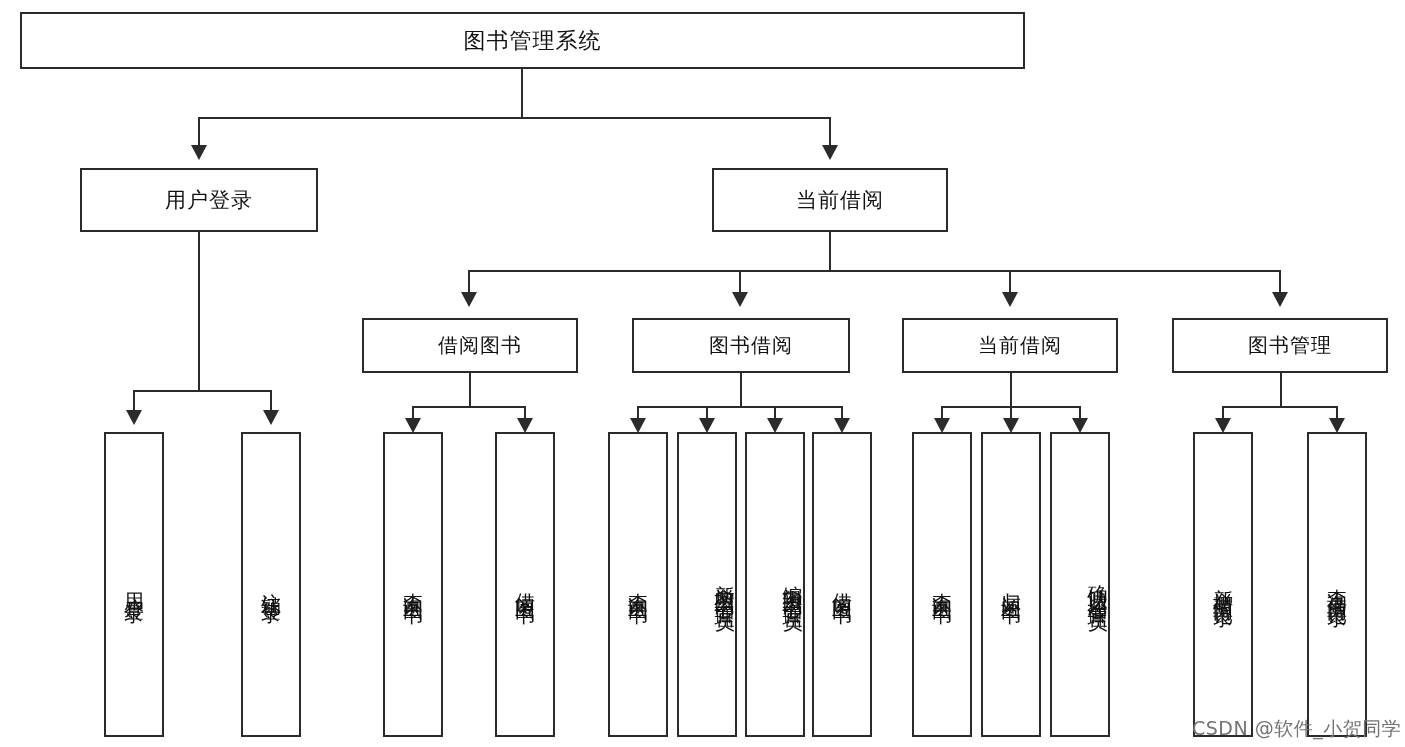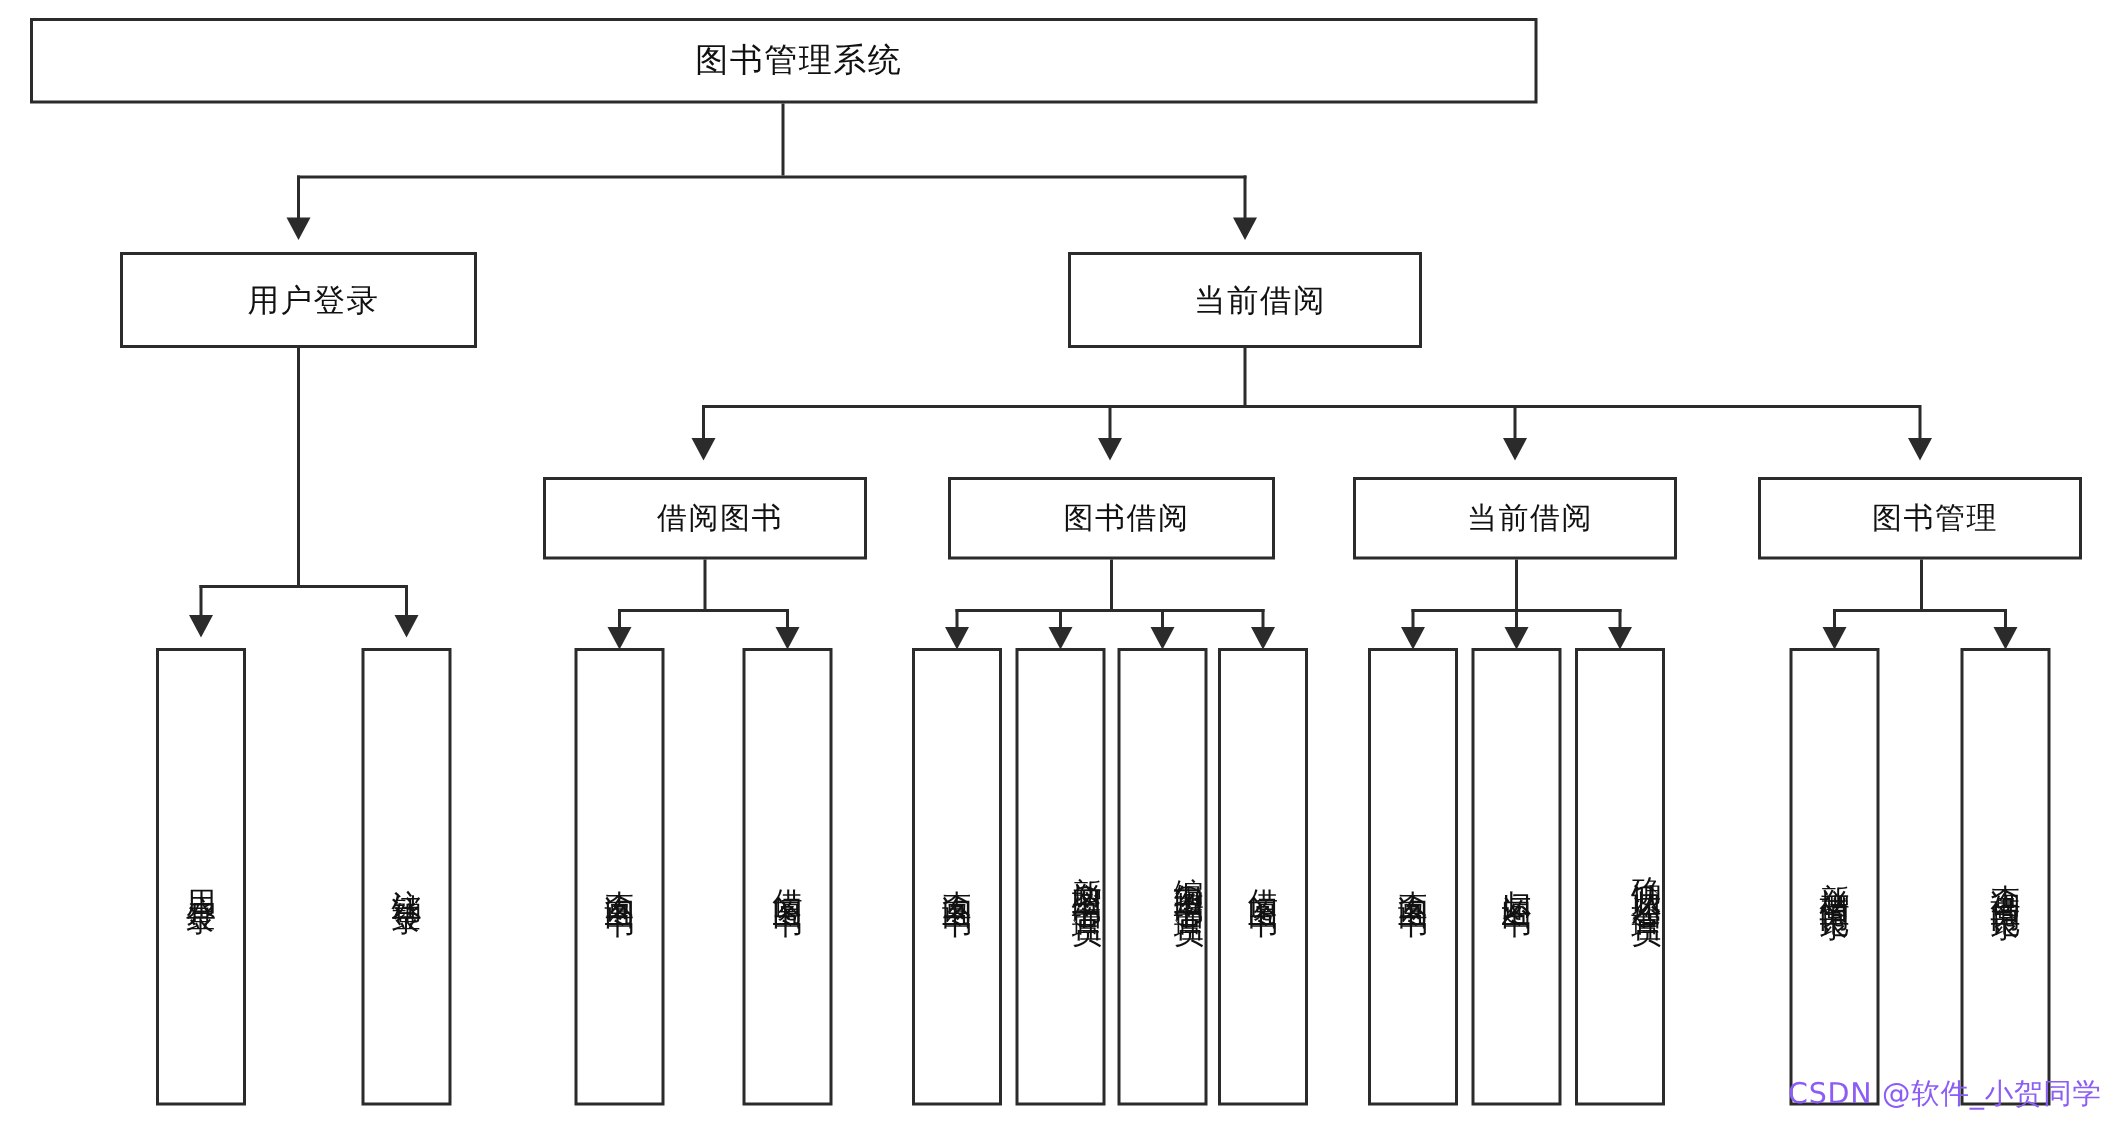--- a/index.html
+++ b/index.html
@@ -73,21 +73,21 @@
     width:0;height:0;
     border-left:8px solid transparent;
     border-right:8px solid transparent;
     border-top:15px solid #2b2b2b;
   }
 
   
   #watermark{
     position:absolute;
     font-size:19px;
-    color:#8b5cf6;
+    color:#737373;
     white-space:nowrap;
     letter-spacing:0.5px;
   }
 </style>
 </head>
 <body>
 
 <div id="stage">
 
   <div class="node root" style="left:20px;top:12px;width:1005px;height:57px;">图书管理系统</div>

